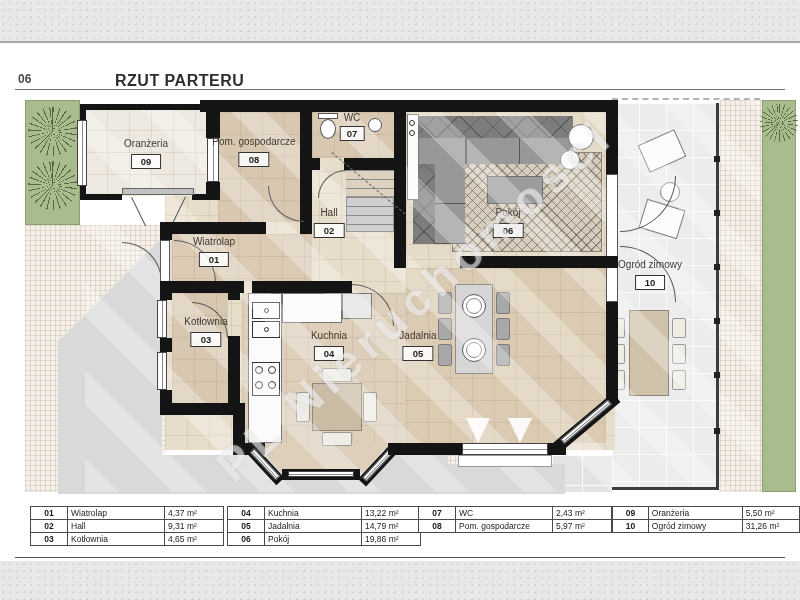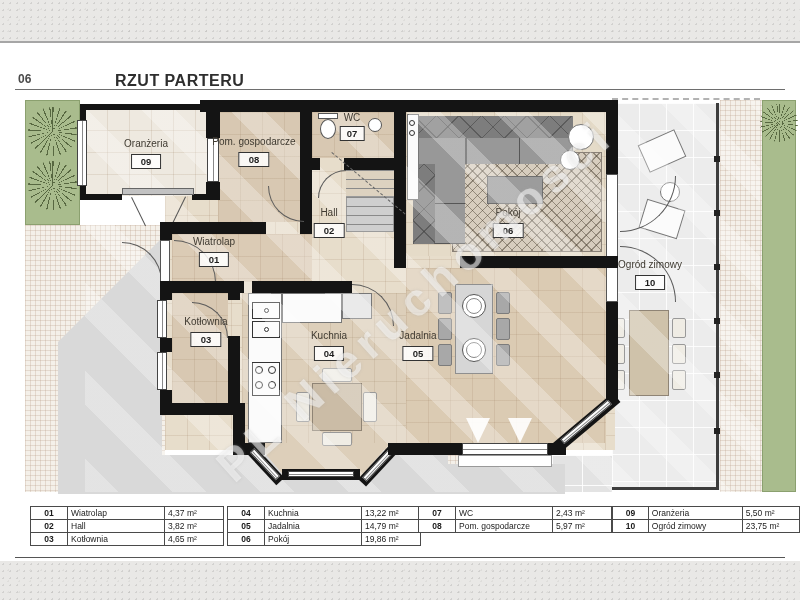--- a/index.html
+++ b/index.html
@@ -311,21 +311,21 @@
     <table class="ltable" style="left:30px">
         <tbody>
       <tr>
             <td class="cn">01</td>
             <td class="cm">Wiatrolap</td>
             <td class="ca">4,37 m²</td>
           </tr>
       <tr>
             <td class="cn">02</td>
             <td class="cm">Hall</td>
-            <td class="ca">3,82 m²</td>
+            <td class="ca">9,31 m²</td>
           </tr>
       <tr>
             <td class="cn">03</td>
             <td class="cm">Kotłownia</td>
             <td class="ca">4,65 m²</td>
           </tr>
     </tbody>
       </table>
     <table class="ltable" style="left:227px">
         <tbody>
@@ -363,21 +363,21 @@
     <table class="ltable" style="left:612px">
         <tbody>
       <tr>
             <td class="cn">09</td>
             <td class="cm">Oranżeria</td>
             <td class="ca">5,50 m²</td>
           </tr>
       <tr>
             <td class="cn">10</td>
             <td class="cm">Ogród zimowy</td>
-            <td class="ca">23,75 m²</td>
+            <td class="ca">31,26 m²</td>
           </tr>
     </tbody>
       </table>
   </div>
 
   <div class="bottom-rule"></div>
   <div class="band band-bottom"></div>
 </div>
 
 </body></html>

